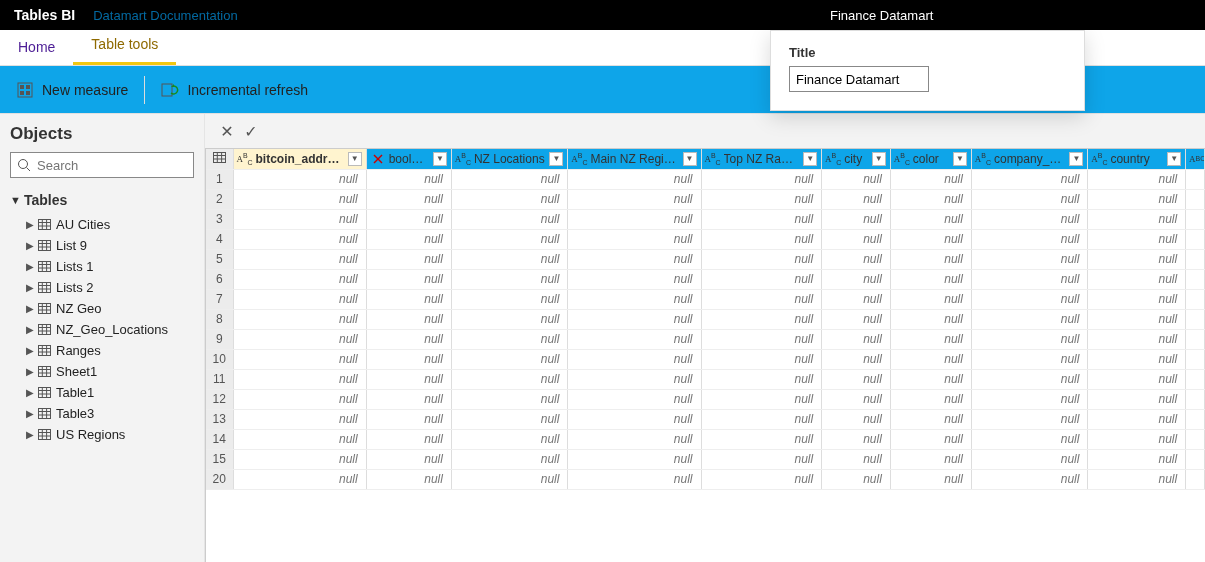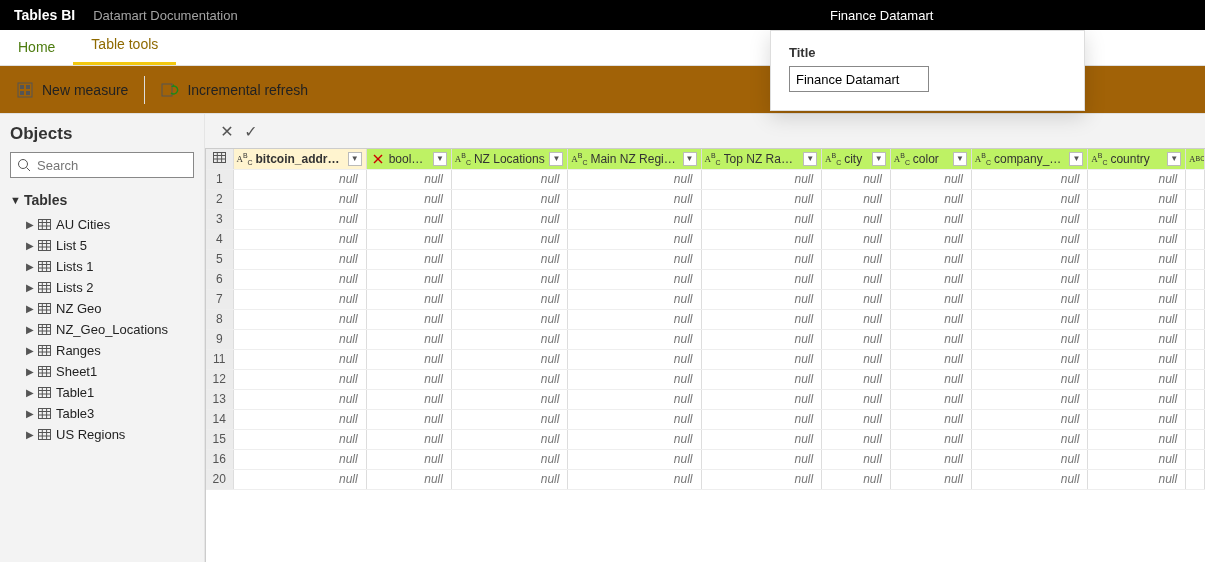--- a/index.html
+++ b/index.html
@@ -1,35 +1,35 @@
 <!DOCTYPE html>
 <html><head>
 <meta charset="utf-8">
 <style>
   * { box-sizing: border-box; margin: 0; padding: 0; font-family: "Segoe UI", Arial, sans-serif; }
   body { width: 1205px; height: 562px; overflow: hidden; background: #f3f3f3; font-size: 13px; color: #333; }
 
   
   .topbar { background: #000; color: #fff; height: 30px; display: flex; align-items: center; padding: 0 14px; position: relative; }
   .topbar .brand { font-weight: 700; font-size: 14px; margin-right: 18px; }
-  .topbar .subtitle { font-size: 13px; color: #a3a3a3; }
+  .topbar .subtitle { font-size: 13px; color: #0369a1; }
   .topbar .datamart-label { position: absolute; left: 830px; color: #fff; font-size: 13px; }
 
   
   .title-popup { position: absolute; left: 770px; top: 30px; width: 315px; background: #fff; border: 1px solid #ddd; box-shadow: 0 6px 20px rgba(0,0,0,0.15); padding: 14px 18px 18px; z-index: 50; }
   .title-popup .label { font-weight: 600; font-size: 13px; margin-bottom: 6px; }
   .title-popup input { width: 140px; height: 26px; border: 1px solid #888; padding: 0 6px; font-size: 13px; }
 
   
   .tabsrow { background: #fff; height: 36px; display: flex; align-items: flex-end; border-bottom: 1px solid #e0e0e0; }
-  .tab { padding: 8px 18px 10px; font-size: 14px; color: #4d7c0f; cursor: pointer; }
+  .tab { padding: 8px 18px 10px; font-size: 14px; color: #4c1d95; cursor: pointer; }
   .tab.active { color: #8f6a00; border-bottom: 3px solid #f2c811; font-weight: 400; }
 
   
-  .ribbon { background: #a16207; height: 48px; display: flex; align-items: center; border-bottom: 1px solid #e0e0e0; }
+  .ribbon { background: #0ea5e9; height: 48px; display: flex; align-items: center; border-bottom: 1px solid #e0e0e0; }
   .ribbon-item { display: flex; align-items: center; padding: 0 16px; height: 100%; cursor: pointer; }
   .ribbon-sep { width: 1px; height: 28px; background: #ddd; }
   .ribbon-item .icon { width: 18px; height: 18px; margin-right: 8px; display:flex; align-items:center; justify-content:center; }
   .ribbon-item .label { font-size: 14px; color: #222; }
 
   
   .main { display: flex; height: calc(562px - 30px - 36px - 48px); justify-content: space-between; }
 
   
   .sidebar { width: 205px; background: #f3f3f3; padding: 10px 10px 0; border-right: 1px solid #e5e5e5; }
@@ -44,21 +44,21 @@
   .tree-item .tblicon { margin:0 5px 0 2px; display:flex; }
   .tree-header .chev { width:12px; font-size:11px; color:#333; margin-right:2px;}
 
   
   .gridwrap { flex:1; background:#f3f3f3; display:flex; flex-direction:column; }
   .grid-toolbar { height:34px; display:flex; align-items:center; padding-left:10px; }
   .grid-toolbar .tbbtn { width:24px; height:24px; display:flex; align-items:center; justify-content:center; color:#555; cursor:pointer; font-size:16px;}
   .grid { flex:1; overflow:hidden; background:#fff; border-top:1px solid #ccc; border-left:1px solid #ccc;}
   table { border-collapse:collapse; width:100%; table-layout:fixed; }
   th, td { border-right:1px solid #ddd; border-bottom:1px solid #eee; font-size:12px; height:20px; }
-  thead th { background:#bef264; font-weight:400; color:#333; position:relative; padding:2px 4px; white-space:nowrap; overflow:hidden; text-align:left;}
+  thead th { background:#0ea5e9; font-weight:400; color:#333; position:relative; padding:2px 4px; white-space:nowrap; overflow:hidden; text-align:left;}
   thead th.rownumhdr { width:26px; background:#ececec; text-align:center;}
   thead th .colhdr { display:flex; align-items:center; gap:4px; }
   thead th .typeicon { width:14px; flex:0 0 14px; display:flex; align-items:center; justify-content:center;}
   thead th .colname { flex:1; overflow:hidden; text-overflow:ellipsis; font-size:12px;}
   thead th .dd { width:14px; height:14px; border:1px solid #bbb; display:flex; align-items:center; justify-content:center; font-size:8px; color:#555; background:#fff; cursor:pointer; flex:0 0 14px;}
   th.active { background:#fff4cf; }
   th.active .colname { font-weight:600; }
   tbody td.rownum { background:#ececec; text-align:center; color:#555; width:26px;}
   tbody td.cell { text-align:right; padding-right:8px; font-style:italic; color:#777;}
   tbody tr:nth-child(even) td.rownum { background:#ececec;}
@@ -144,21 +144,21 @@
             <span class="chev">▶</span>
             <span class="tblicon">
               <svg width="13" height="11" viewBox="0 0 13 11">
                 <rect x="0.5" y="0.5" width="12" height="10" fill="none" stroke="#555"></rect>
                 <line x1="0" y1="3.5" x2="13" y2="3.5" stroke="#555"></line>
                 <line x1="0" y1="7" x2="13" y2="7" stroke="#555"></line>
                 <line x1="4.3" y1="0" x2="4.3" y2="11" stroke="#555"></line>
                 <line x1="8.6" y1="0" x2="8.6" y2="11" stroke="#555"></line>
               </svg>
             </span>
-            <span>List 5</span>
+            <span>List 9</span>
           </div>
           <div class="tree-item">
             <span class="chev">▶</span>
             <span class="tblicon">
               <svg width="13" height="11" viewBox="0 0 13 11">
                 <rect x="0.5" y="0.5" width="12" height="10" fill="none" stroke="#555"></rect>
                 <line x1="0" y1="3.5" x2="13" y2="3.5" stroke="#555"></line>
                 <line x1="0" y1="7" x2="13" y2="7" stroke="#555"></line>
                 <line x1="4.3" y1="0" x2="4.3" y2="11" stroke="#555"></line>
                 <line x1="8.6" y1="0" x2="8.6" y2="11" stroke="#555"></line>
@@ -495,20 +495,33 @@
               <td class="cell">null</td>
               <td class="cell">null</td>
               <td class="cell">null</td>
               <td class="cell">null</td>
               <td class="cell">null</td>
               <td class="cell">null</td>
               <td class="cell">null</td>
               <td class="cell"></td>
             </tr>
             <tr>
+              <td class="rownum">10</td>
+              <td class="cell">null</td>
+              <td class="cell">null</td>
+              <td class="cell">null</td>
+              <td class="cell">null</td>
+              <td class="cell">null</td>
+              <td class="cell">null</td>
+              <td class="cell">null</td>
+              <td class="cell">null</td>
+              <td class="cell">null</td>
+              <td class="cell"></td>
+            </tr>
+            <tr>
               <td class="rownum">11</td>
               <td class="cell">null</td>
               <td class="cell">null</td>
               <td class="cell">null</td>
               <td class="cell">null</td>
               <td class="cell">null</td>
               <td class="cell">null</td>
               <td class="cell">null</td>
               <td class="cell">null</td>
               <td class="cell">null</td>
@@ -548,33 +561,20 @@
               <td class="cell">null</td>
               <td class="cell">null</td>
               <td class="cell">null</td>
               <td class="cell">null</td>
               <td class="cell">null</td>
               <td class="cell">null</td>
               <td class="cell"></td>
             </tr>
             <tr>
               <td class="rownum">15</td>
-              <td class="cell">null</td>
-              <td class="cell">null</td>
-              <td class="cell">null</td>
-              <td class="cell">null</td>
-              <td class="cell">null</td>
-              <td class="cell">null</td>
-              <td class="cell">null</td>
-              <td class="cell">null</td>
-              <td class="cell">null</td>
-              <td class="cell"></td>
-            </tr>
-            <tr>
-              <td class="rownum">16</td>
               <td class="cell">null</td>
               <td class="cell">null</td>
               <td class="cell">null</td>
               <td class="cell">null</td>
               <td class="cell">null</td>
               <td class="cell">null</td>
               <td class="cell">null</td>
               <td class="cell">null</td>
               <td class="cell">null</td>
               <td class="cell"></td>

